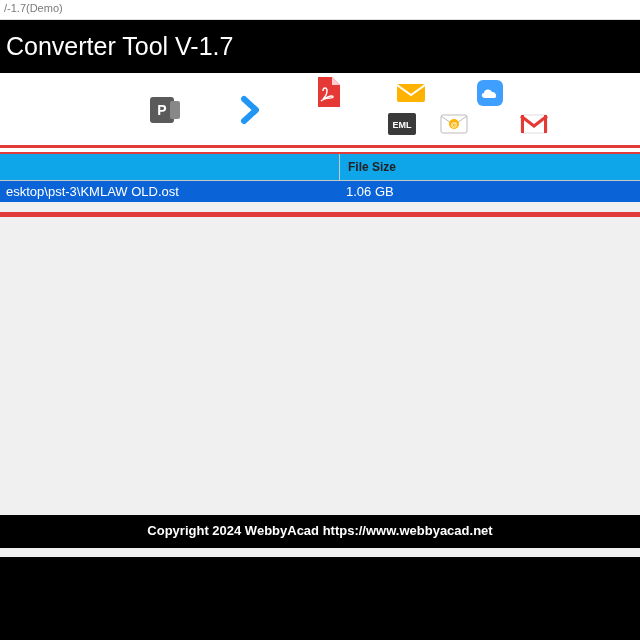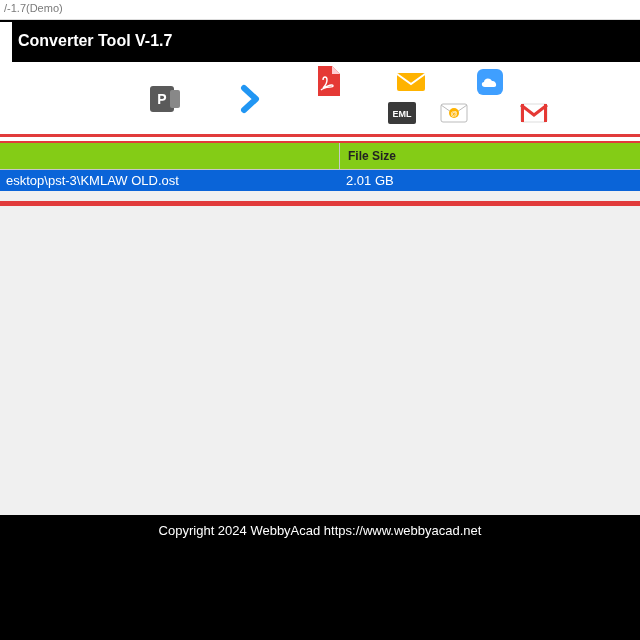--- a/index.html
+++ b/index.html
@@ -19,24 +19,23 @@
     position: absolute;
     top: 22px;
     left: 0;
     width: 640px;
     background: #fff;
   }
 
   .app-header {
     background: #000;
     color: #fff;
-    font-size: 16px;
+    font-size: 25px;
     padding: 10px 6px 12px 6px;
-    font-weight: 700;
-    margin-left: 12px;
+    font-weight: 400;
   }
 
   .banner {
     background: #fff;
     height: 75px;
     position: relative;
     border-bottom: 3px solid #e13b3b;
   }
 
   .banner .icon-slot {
@@ -55,21 +54,21 @@
   .env-icon { left: 440px; top: 40px; width: 28px; height: 22px; }
   .gmail-icon { left: 520px; top: 40px; width: 28px; height: 22px; }
 
   .red-thin { height: 2px; background: #e13b3b; margin-top: 4px; }
 
   .table-region {
     background: #f0f0f0;
   }
   .table-header {
     display: flex;
-    background: #84cc16;
+    background: #0ea5e9;
     font-size: 12px;
     font-weight: 700;
     color: #222;
     border-bottom: 1px solid #c8c8c8;
   }
   .th-path { width: 340px; padding: 6px 8px; border-right: 1px solid #c8c8c8; }
   .th-size { flex: 1; padding: 6px 8px; }
 
   .table-row {
     display: flex;
@@ -91,21 +90,21 @@
   }
 
   .footer-bar {
     position: absolute;
     left: 0;
     bottom: 0;
     width: 640px;
     background: #000;
     color: #fff;
     font-size: 13px;
-    font-weight: 400;
+    font-weight: 700;
     text-align: center;
     padding: 8px 0 10px 0;
   }
 
   
   svg { display: block; }
 </style>
 </head>
 <body>
 
@@ -188,21 +187,21 @@
 
     <div class="red-thin"></div>
 
     <div class="table-region">
       <div class="table-header">
         <div class="th-path"></div>
         <div class="th-size">File Size</div>
       </div>
       <div class="table-row">
         <div class="td-path">esktop\pst-3\KMLAW OLD.ost</div>
-        <div class="td-size">2.01 GB</div>
+        <div class="td-size">1.06 GB</div>
       </div>
       <div class="below-row-thin-red"></div>
       <div class="red-thick"></div>
       <div class="body-blank"></div>
     </div>
 
   </div>
 
   <div class="footer-bar">
     <span>Copyright 2024 WebbyAcad https://www.webbyacad.net</span>

